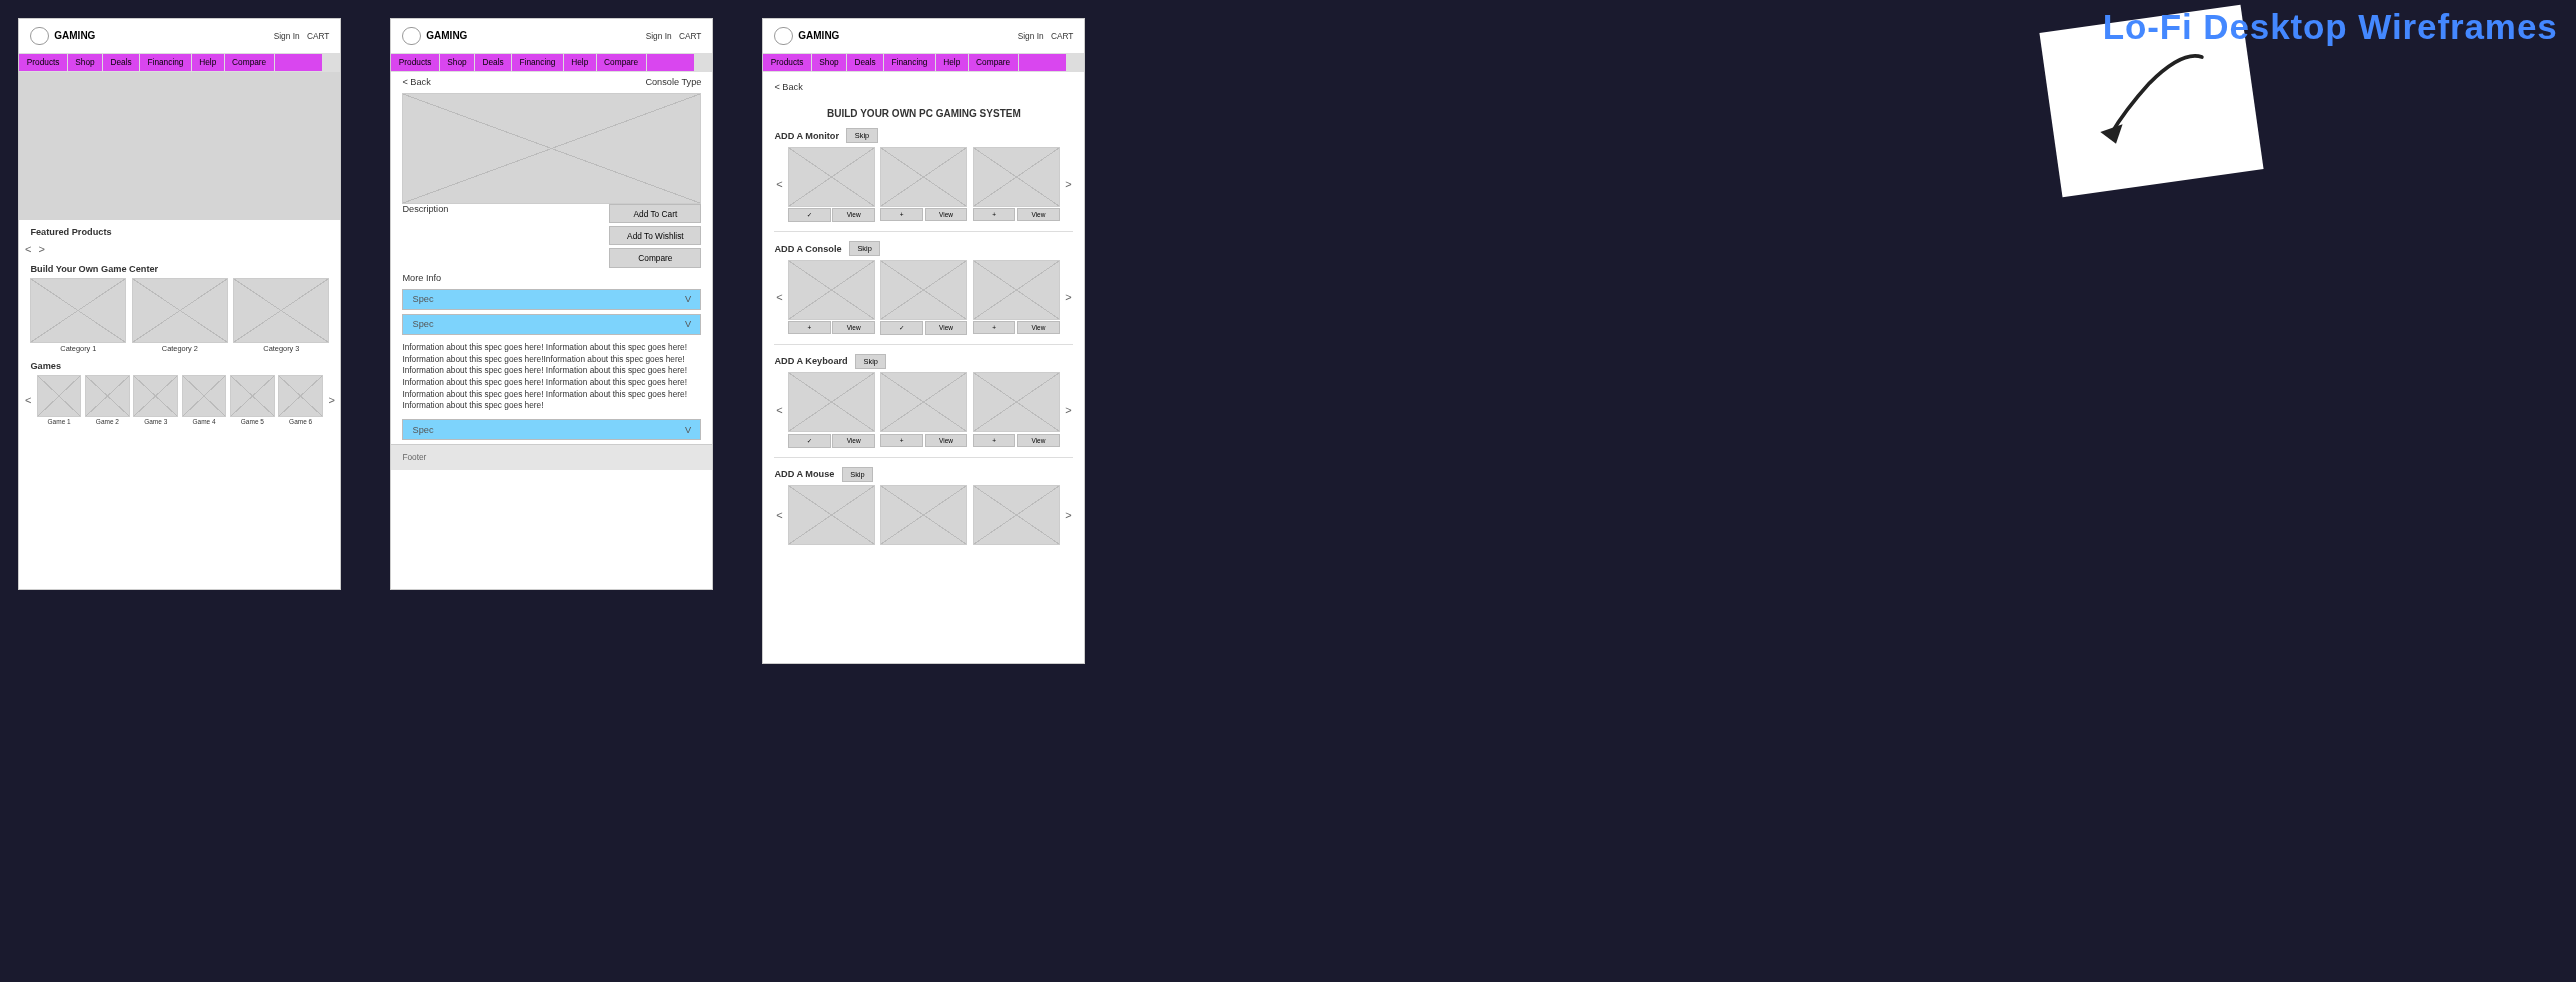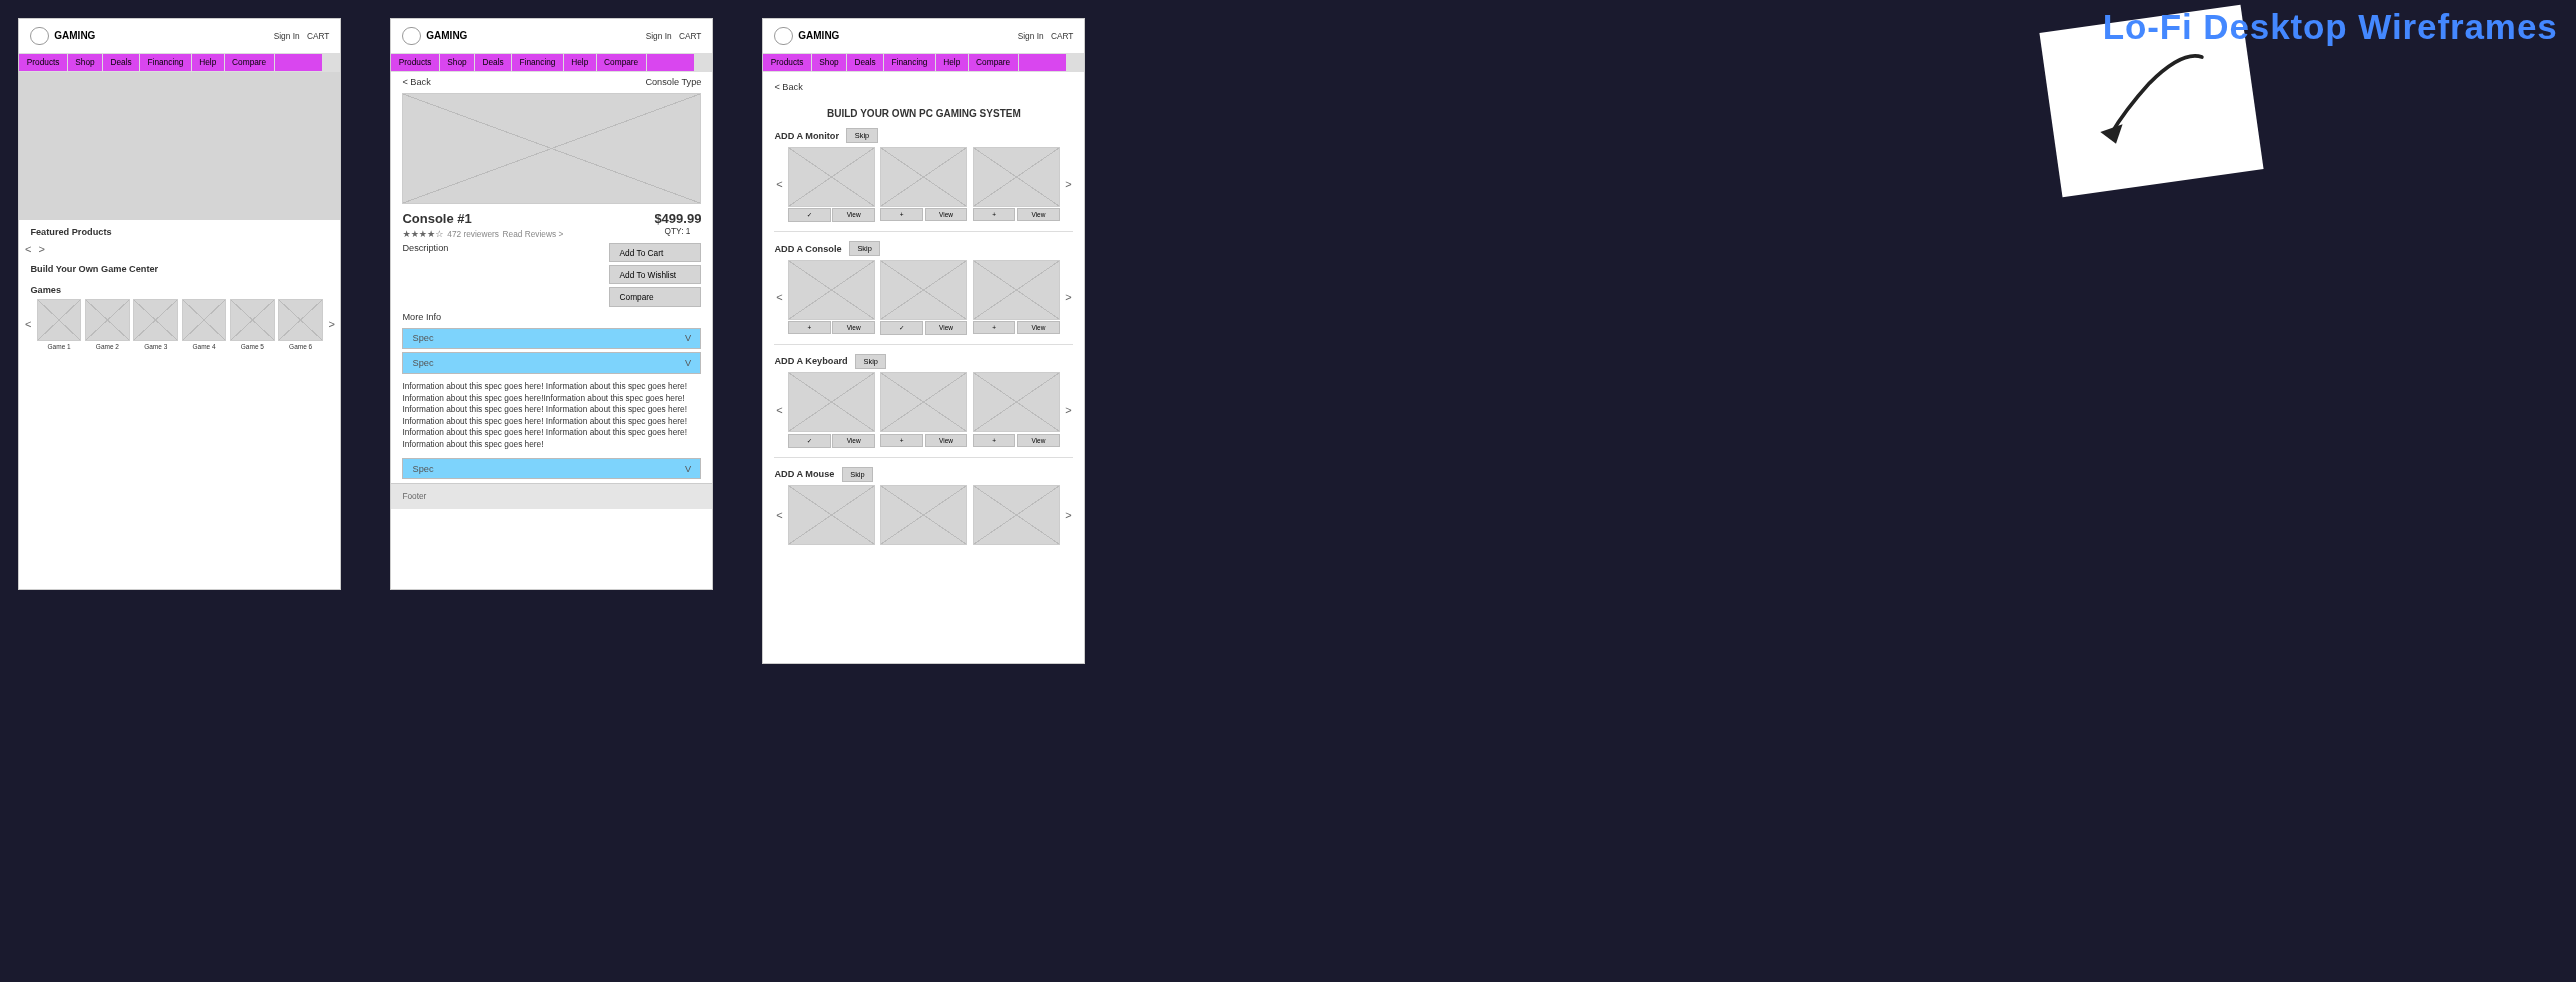--- a/index.html
+++ b/index.html
@@ -327,21 +327,21 @@
       align-items: flex-end;
     }
 
     .wf-btn {
       background: #d5d5d5;
       border: 0.9px solid #bbb;
       font-size: 8.3px;
       padding: 3.7px 9.2px;
       cursor: pointer;
       width: 92px;
-      text-align: left;
+      text-align: center;
     }
 
     .wf-description-label {
       font-size: 9.2px;
       color: #333;
       font-weight: normal;
     }
 
     .wf-spec-bar {
       background: #7dd3fc;
@@ -489,20 +489,34 @@
 
     <div class="wf-hero"></div>
 
     <div class="wf-section-title">Featured Products</div>
     <div class="wf-carousel">
       <div class="wf-carousel-arrow">&lt;</div>
       <div class="wf-carousel-arrow">&gt;</div>
     </div>
 
     <div class="wf-section-title">Build Your Own Game Center</div>
+    <div class="wf-category-items">
+      <div class="wf-category-item">
+        <div class="wf-category-img x-placeholder"></div>
+        <div class="wf-category-label">Category 1</div>
+      </div>
+      <div class="wf-category-item">
+        <div class="wf-category-img x-placeholder"></div>
+        <div class="wf-category-label">Category 2</div>
+      </div>
+      <div class="wf-category-item">
+        <div class="wf-category-img x-placeholder"></div>
+        <div class="wf-category-label">Category 3</div>
+      </div>
+    </div>
 
     <div class="wf-section-title">Games</div>
     <div class="wf-carousel">
       <div class="wf-carousel-arrow">&lt;</div>
       <div class="wf-games-items">
         <div class="wf-game-item">
           <div class="wf-game-img x-placeholder"></div>
           <div class="wf-game-label">Game 1</div>
         </div>
         <div class="wf-game-item">
@@ -554,34 +568,20 @@
       <div class="wf-nav-search"></div>
     </div>
 
     <div style="display:flex; justify-content:space-between; padding:5.5px 11px;">
       <span class="wf-back-link" style="padding:0;">&lt; Back</span>
       <span class="wf-back-link" style="padding:0;">Console Type</span>
     </div>
 
     <div class="wf-product-detail-img x-placeholder"></div>
 
-    <div class="wf-product-detail-header">
-      <div>
-        <div class="wf-product-name">Console #1</div>
-        <div class="wf-stars" style="padding:0; margin-top:1.8px;">
-          <span>★★★★☆</span>
-          <span class="wf-stars-rating">472 reviewers</span>
-          <span class="wf-stars-rating">Read Reviews &gt;</span>
-        </div>
-      </div>
-      <div>
-        <div class="wf-product-price">$499.99</div>
-        <div class="wf-qty-label">QTY: 1</div>
-      </div>
-    </div>
 
     <div style="display:flex; justify-content:space-between; padding:0 11px;">
       <div class="wf-description-label">Description</div>
       <div class="wf-action-buttons" style="padding:0;">
         <div class="wf-btn">Add To Cart</div>
         <div class="wf-btn">Add To Wishlist</div>
         <div class="wf-btn">Compare</div>
       </div>
     </div>
 

